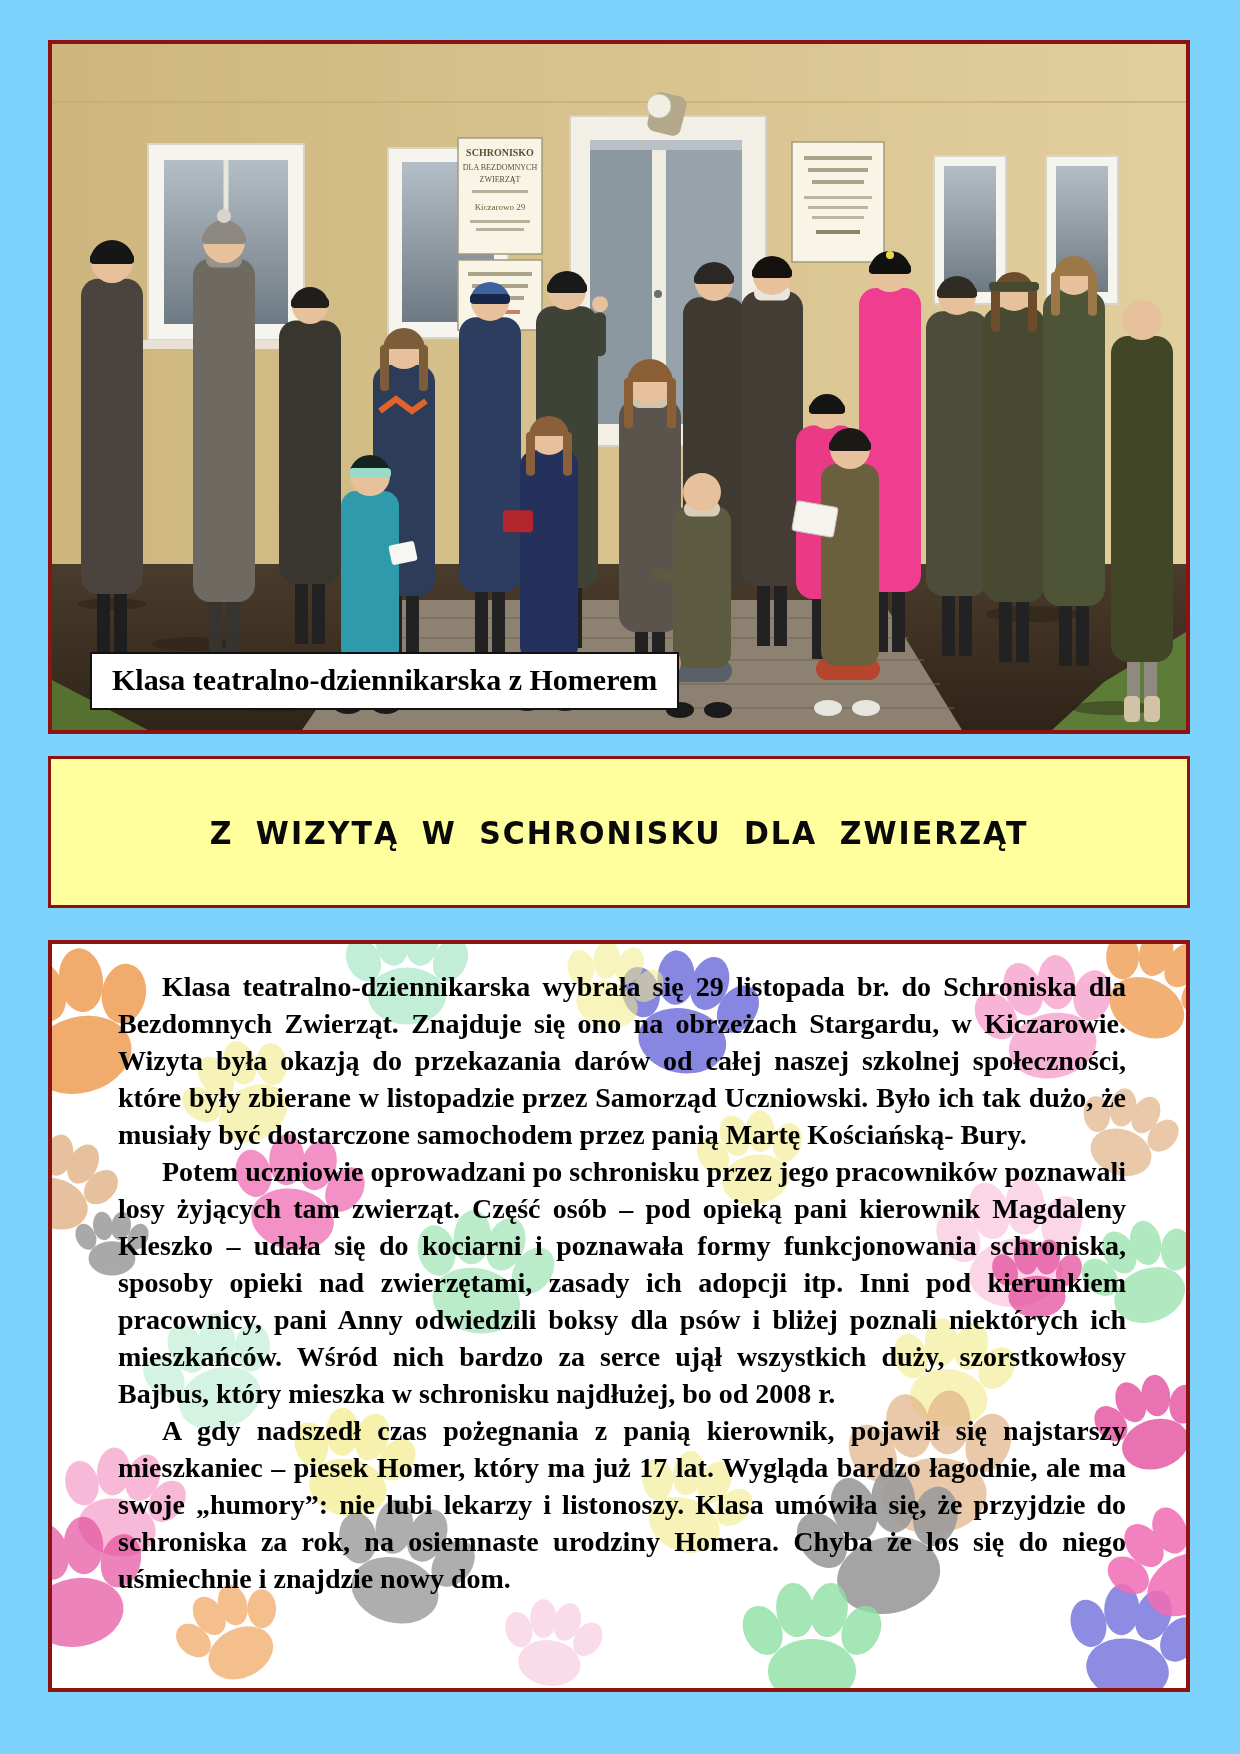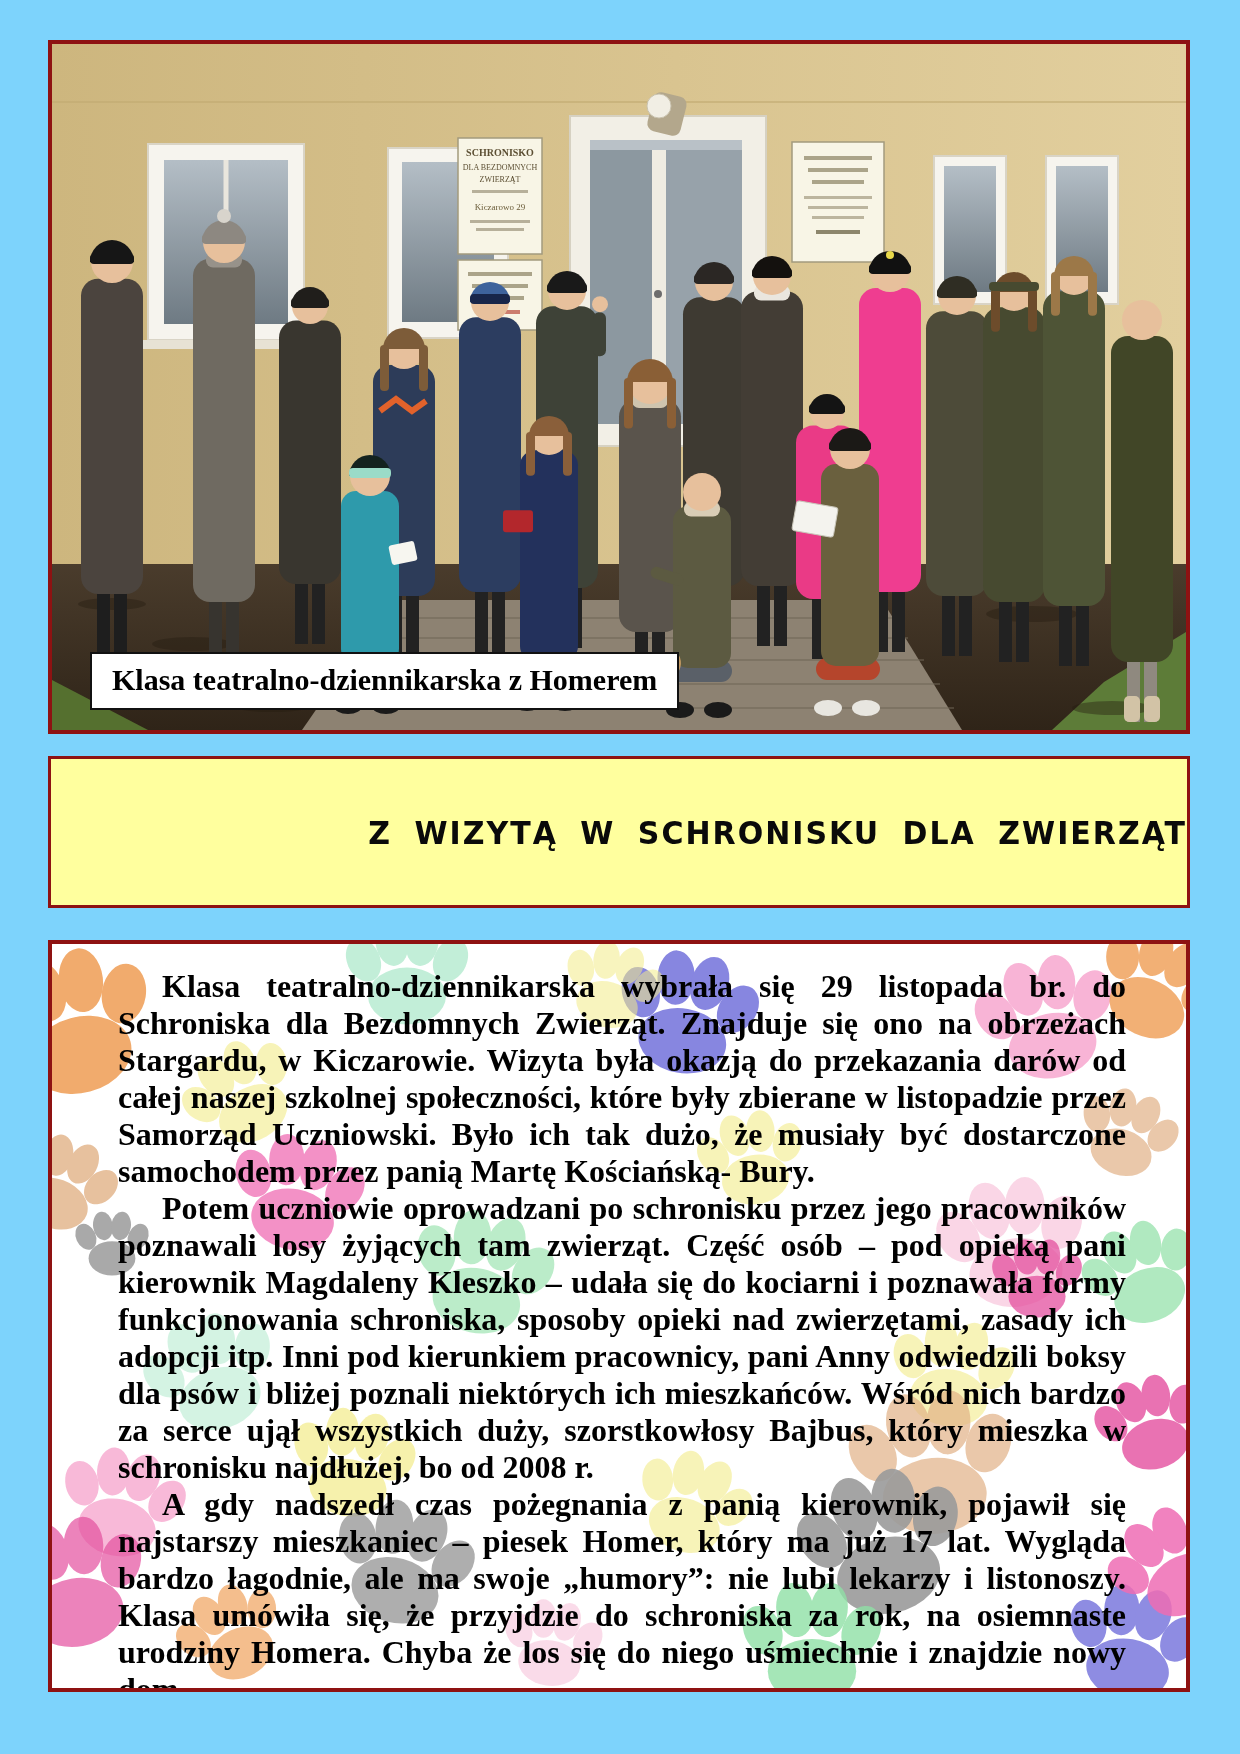--- a/index.html
+++ b/index.html
@@ -8,30 +8,30 @@
   
   .photo-frame{position:absolute;left:48px;top:40px;width:1142px;height:694px;
         border:4px solid var(--frame-red,#8e1212);box-sizing:border-box;background:#d8c28c;overflow:hidden;}
   .photo-frame svg{display:block;width:100%;height:100%;}
   .photo-caption{position:absolute;left:38px;bottom:20px;background:#ffffff;border:2px solid #111;
         padding:9px 20px 11px 20px;font-family:"Liberation Serif",serif;font-weight:bold;
         font-size:30px;color:#000;white-space:nowrap;}
   
   .banner{position:absolute;left:48px;top:756px;width:1142px;height:152px;box-sizing:border-box;
         border:3px solid var(--frame-red,#8e1212);background:var(--banner-yellow,#ffff9e);
-        display:flex;align-items:center;justify-content:flex-end;}
+        display:flex;align-items:center;justify-content:center;}
   .banner h1{margin:0;font-family:"DejaVu Sans",sans-serif;font-weight:bold;font-size:30px;
         letter-spacing:2px;word-spacing:10px;color:#0a0a0a;transform:scaleY(1.08);}
   
   .article{position:absolute;left:48px;top:940px;width:1142px;height:752px;box-sizing:border-box;
         border:4px solid var(--frame-red,#8e1212);background:#ffffff;overflow:hidden;}
   .paw-layer{position:absolute;left:0;top:0;width:100%;height:100%;}
   .paw-layer svg{display:block;width:100%;height:100%;}
   .article-text{position:relative;padding:24px 60px 0 66px;font-family:"Liberation Serif",serif;
-        font-weight:bold;font-size:32px;line-height:37px;color:#000;text-align:justify;}
+        font-weight:bold;font-size:28px;line-height:37px;color:#000;text-align:justify;}
   .article-text p{margin:0;text-indent:44px;}
 </style>
 </head>
 <body>
 
 <div class="page">
 
   <figure class="photo-frame" style="margin:0;">
     <svg viewBox="0 0 1134 686" preserveAspectRatio="none">
       <defs>

